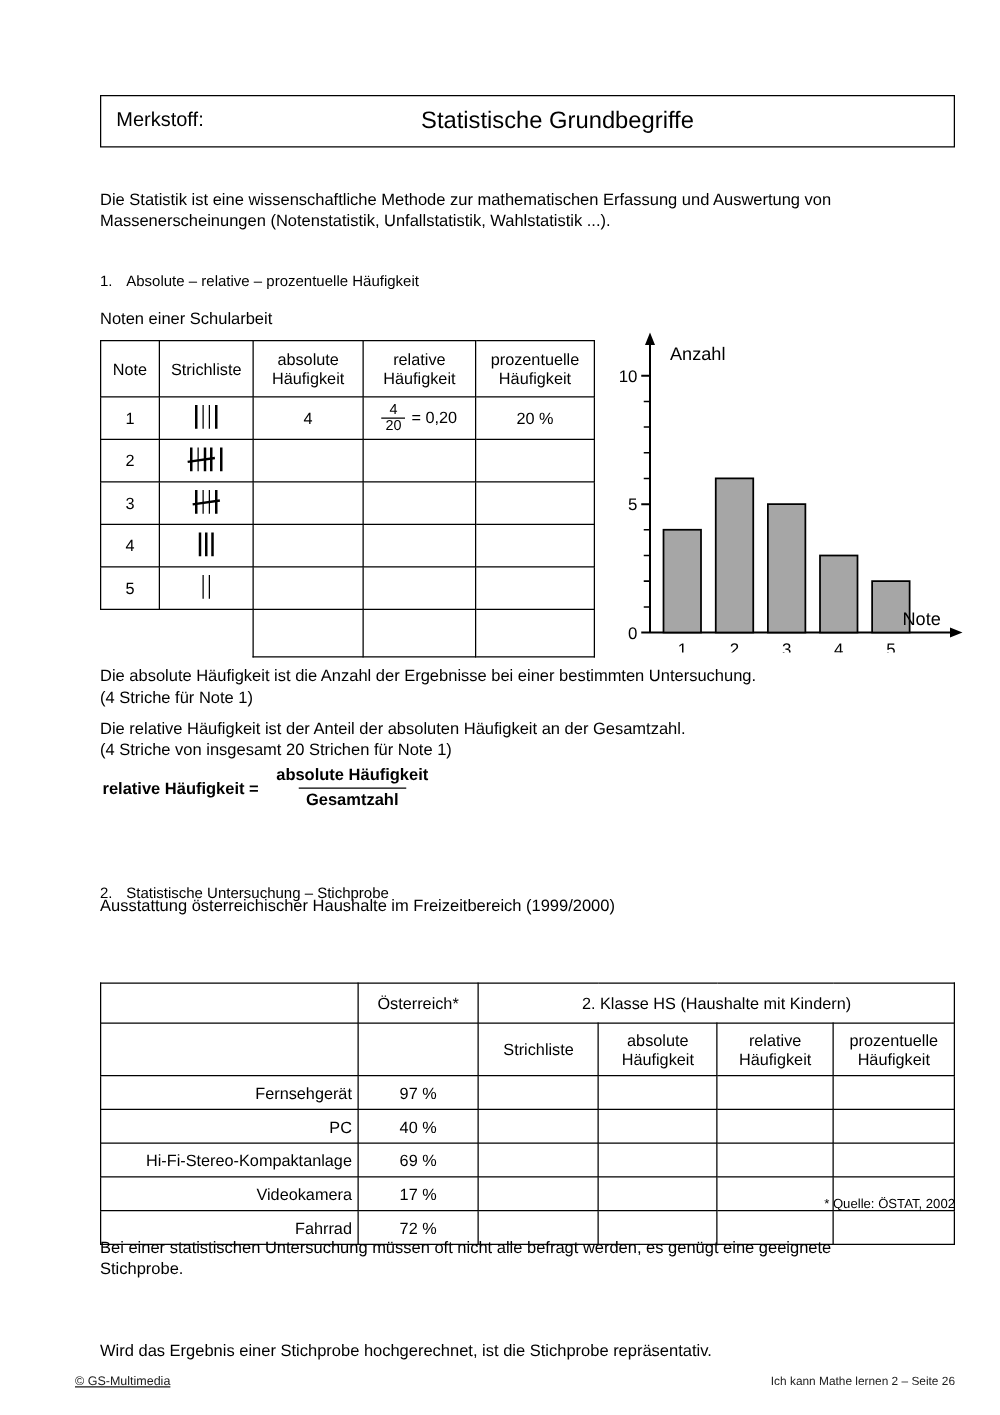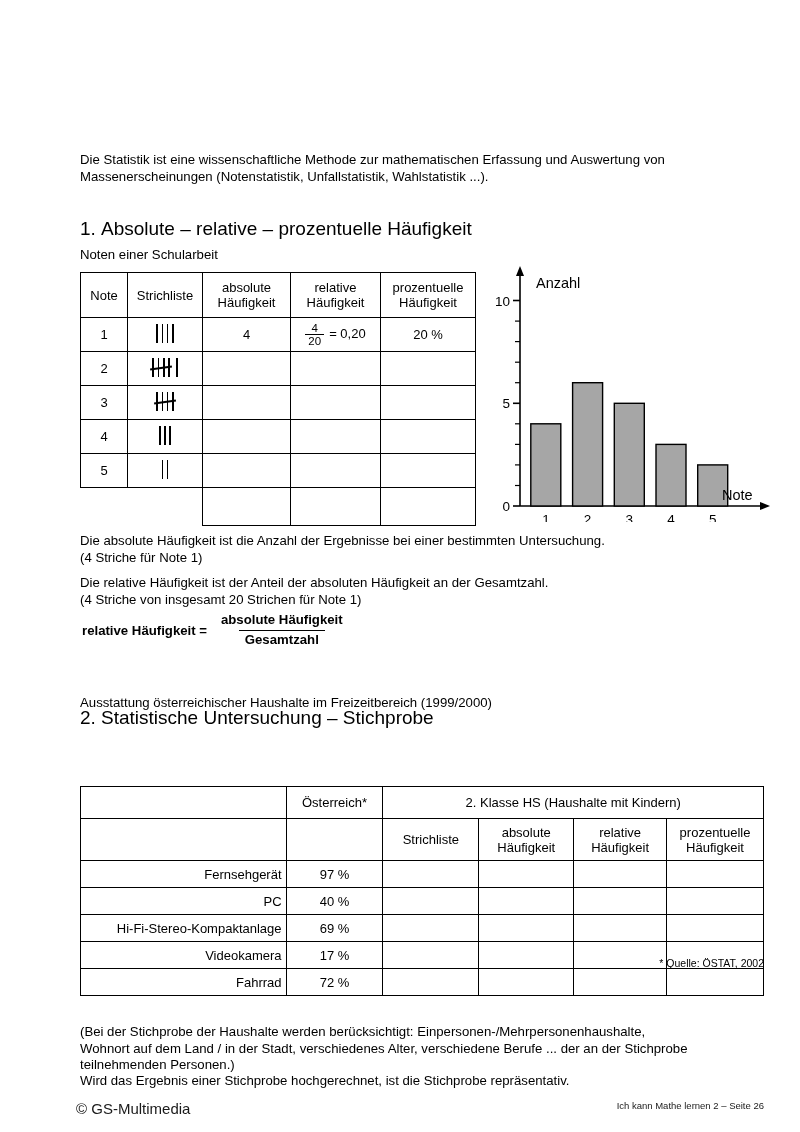--- a/index.html
+++ b/index.html
@@ -39,21 +39,21 @@
 
   
   .para {
     position: absolute;
     font-size: 13.2px;
     line-height: 16.5px;
     white-space: pre-line;
   }
   .sec-heading {
     position: absolute;
-    font-size: 19px;
+    font-size: 12px;
   }
   .sec-num { display: inline-block; width: 21px; }
 
   
   .t1 {
     position: absolute;
     left: 80px; top: 272px;
     border-collapse: collapse;
     font-size: 13px;
   }
@@ -141,33 +141,37 @@
     position: absolute;
     left: 80px; top: 957px;
     width: 684px;
     text-align: right;
     font-size: 10.5px;
     padding-left: 24px;
   }
 
   
   .footer-left {
-    position: absolute; left: 76px; top: 1100px;
-    font-size: 15px; color: #1a1a1a;
+    position: absolute; left: 60px; top: 1100px;
+    font-size: 10px; color: #1a1a1a; text-decoration: underline;
   }
   .footer-right {
     position: absolute; right: 36px; top: 1100px;
     font-size: 9.5px; color: #1a1a1a;
   }
 </style>
 </head>
 <body>
 
 <div class="page">
 
+  <div class="header-box">
+    <span class="header-label">Merkstoff:</span>
+    <span class="header-title">Statistische Grundbegriffe</span>
+  </div>
 
   <div class="para" style="left:80px; top:152px; width:690px;">Die Statistik ist eine wissenschaftliche Methode zur mathematischen Erfassung und Auswertung von
 Massenerscheinungen (Notenstatistik, Unfallstatistik, Wahlstatistik ...).</div>
 
   <div class="sec-heading" style="left:80px; top:218px;">
     <span class="sec-num">1.</span><span>Absolute – relative – prozentuelle Häufigkeit</span>
   </div>
   <div class="para" style="left:80px; top:247px;">Noten einer Schularbeit</div>
 
   <table class="t1">
@@ -330,21 +334,21 @@
     <span class="ffrac">
       <span class="fnum">absolute Häufigkeit</span>
       <span class="fden">Gesamtzahl</span>
     </span>
   </div>
 
 
   <div class="sec-heading" style="left:80px; top:707px;">
     <span class="sec-num">2.</span><span>Statistische Untersuchung – Stichprobe</span>
   </div>
-  <div class="para" style="left:80px; top:695px;">Ausstattung österreichischer Haushalte im Freizeitbereich (1999/2000)</div>
+  <div class="para" style="left:80px; top:717px;">Ausstattung österreichischer Haushalte im Freizeitbereich (1999/2000)</div>
 
   <table class="t2">
     <tbody>
         <tr class="h1">
       <td class="c-lab"></td>
       <td class="c-oes">Österreich*</td>
       <td colspan="4">2. Klasse HS (Haushalte mit Kindern)</td>
     </tr>
     <tr class="h2">
       <td></td>
@@ -396,21 +400,20 @@
       <td></td>
       <td></td>
       <td></td>
       <td></td>
     </tr>
   </tbody>
     </table>
 
   <div class="source-note">* Quelle: ÖSTAT, 2002</div>
 
-  <div class="para" style="left:80px; top:1024px; width:700px;">(Bei der Stichprobe der Haushalte werden berücksichtigt: Einpersonen-/Mehrpersonenhaushalte,
-Wohnort auf dem Land / in der Stadt, verschiedenes Alter, verschiedene Berufe ... der an der Stichprobe
-teilnehmenden Personen.)</div>
+  <div class="para" style="left:80px; top:990px; width:700px;">Bei einer statistischen Untersuchung müssen oft nicht alle befragt werden, es genügt eine geeignete
+Stichprobe.</div>
   <div class="para" style="left:80px; top:1073px; width:700px;">Wird das Ergebnis einer Stichprobe hochgerechnet, ist die Stichprobe repräsentativ.</div>
 
   <div class="footer-left">© GS-Multimedia</div>
   <div class="footer-right">Ich kann Mathe lernen 2  –   Seite 26</div>
 
 </div>
 
 </body></html>

